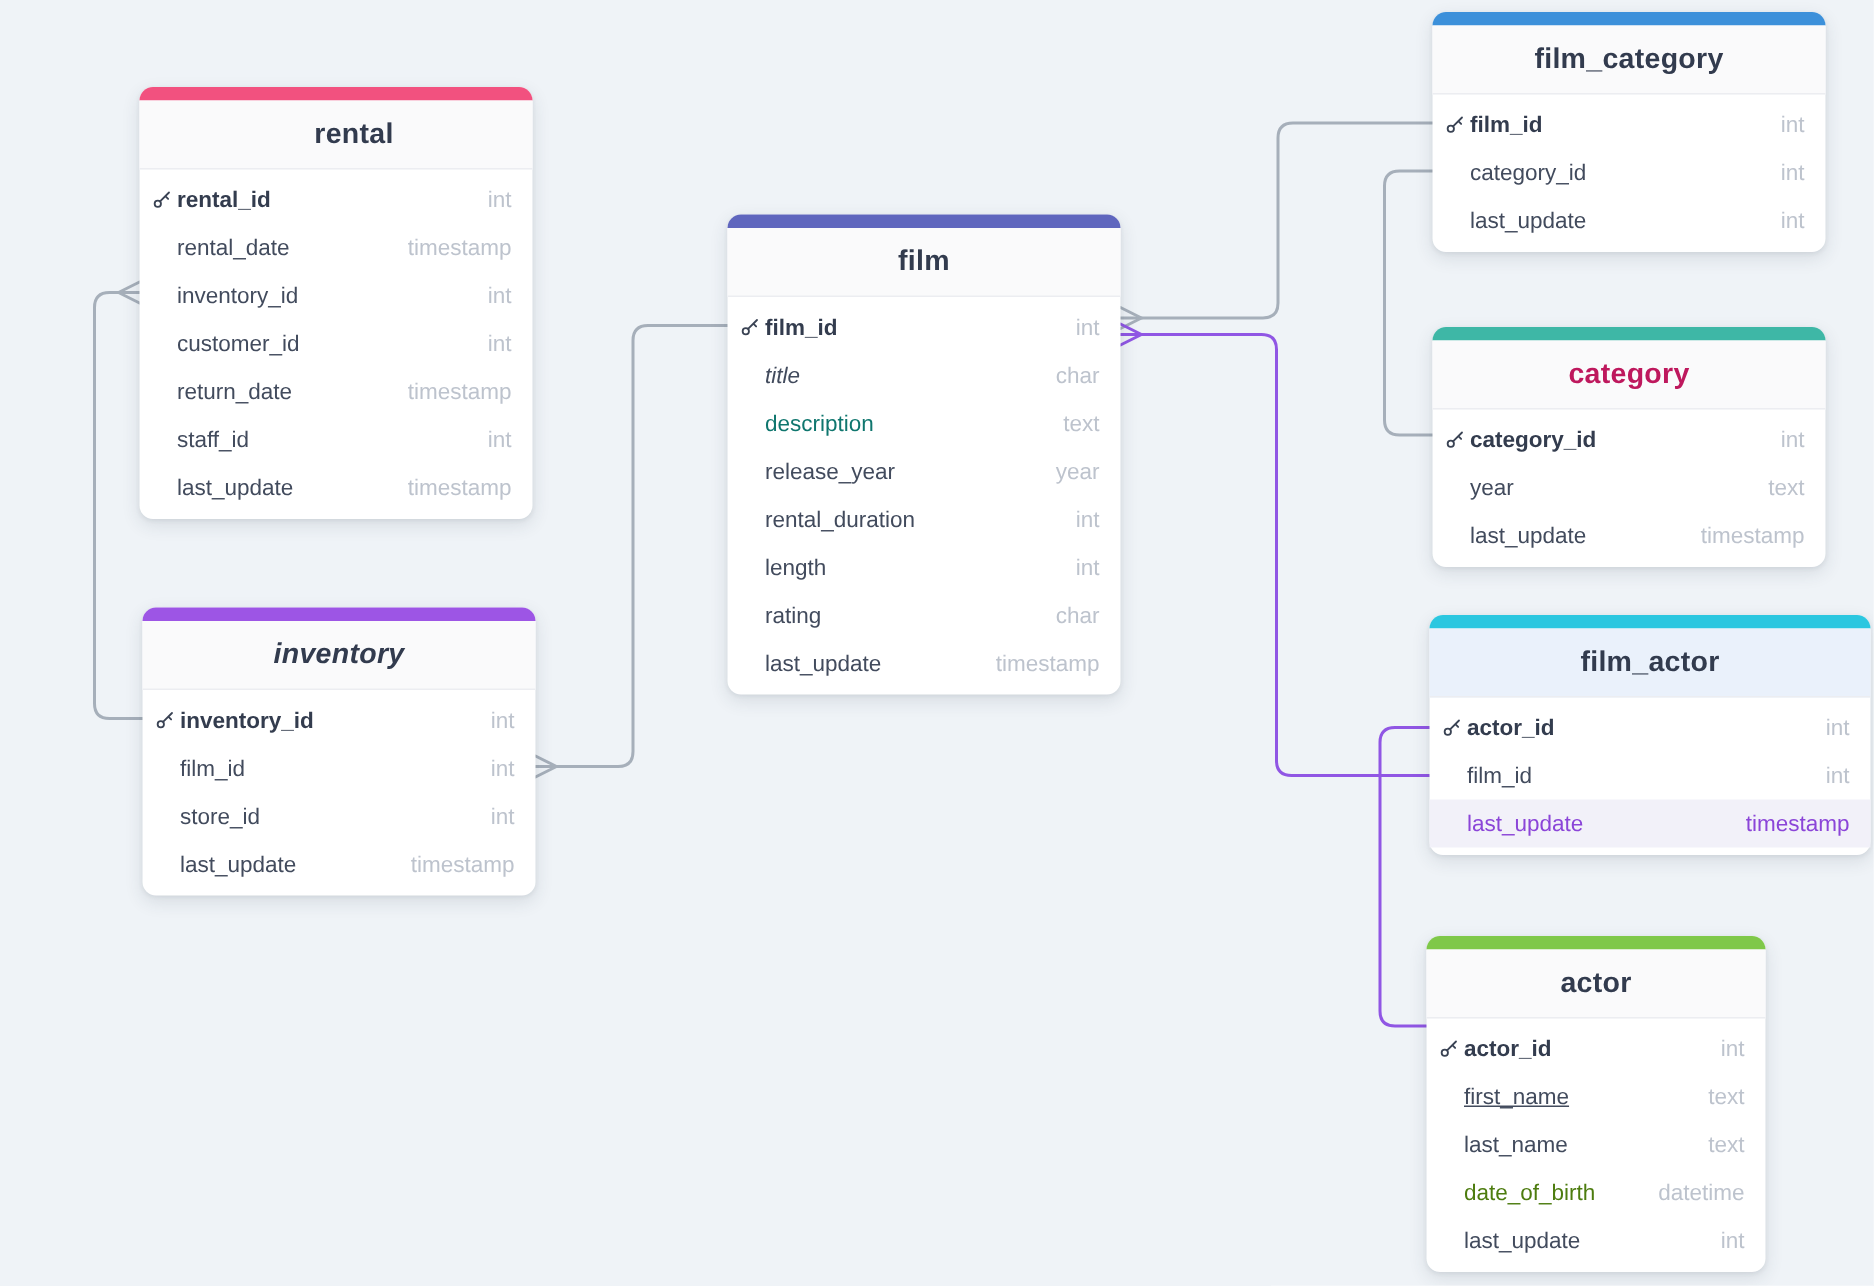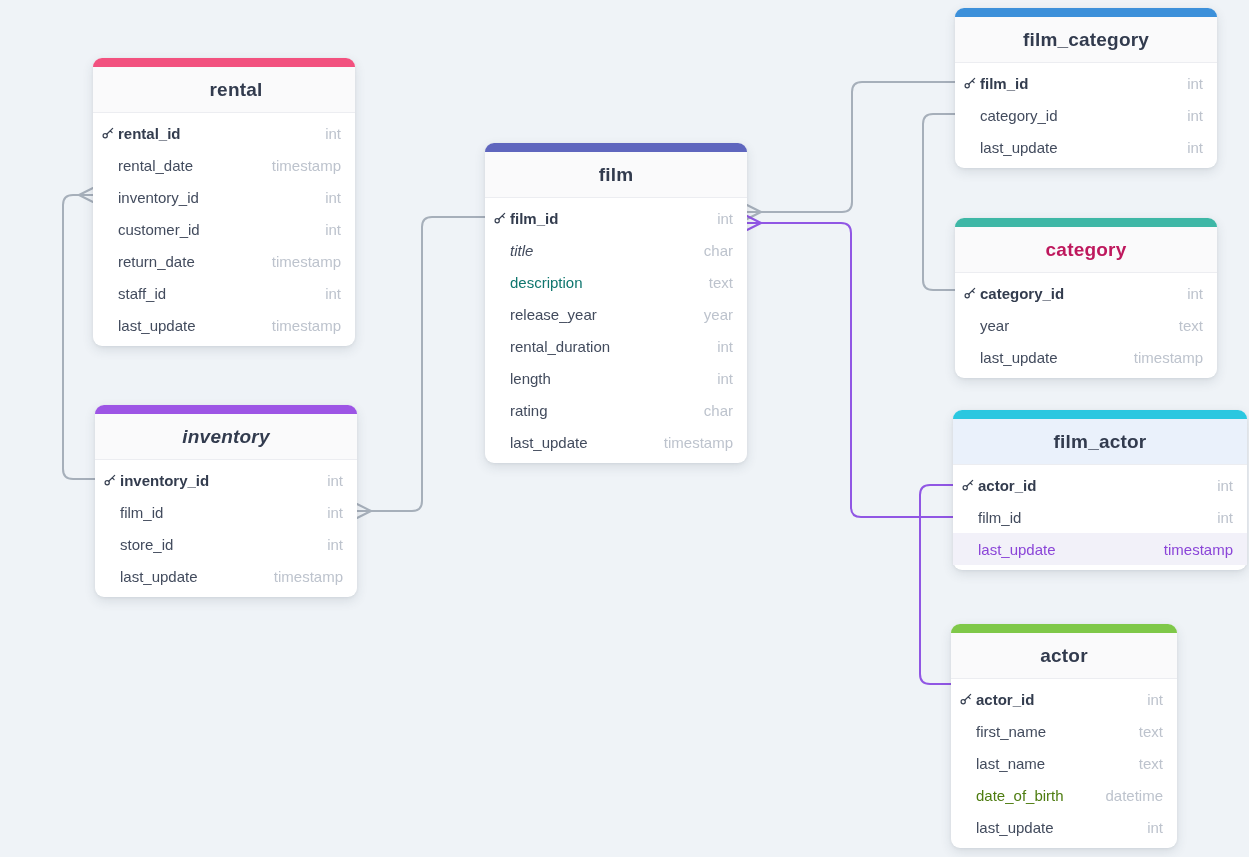--- a/index.html
+++ b/index.html
@@ -256,21 +256,21 @@
           <span class="key-icon">
             <svg viewBox="0 0 24 24" fill="none" stroke="#3A4354" stroke-width="2.1" stroke-linecap="round" stroke-linejoin="round">
               <circle cx="7.2" cy="16.8" r="3.6"></circle>
               <path d="M9.8 14.2 L20 4 M15.8 8.2 L19 11.4"></path>
             </svg>
           </span>
           <span class="field-name" style="color: rgb(51, 60, 78);">actor_id</span>
           <span class="field-type" style="color: rgb(189, 195, 205);">int</span>
         </div>
         <div class="field-row">
-          <span class="field-name" style="color: rgb(66, 75, 93);">first_name</span>
+          <span class="field-name" style="color: rgb(66, 75, 93); text-decoration: underline;">first_name</span>
           <span class="field-type" style="color: rgb(189, 195, 205);">text</span>
         </div>
         <div class="field-row">
           <span class="field-name" style="color: rgb(66, 75, 93);">last_name</span>
           <span class="field-type" style="color: rgb(189, 195, 205);">text</span>
         </div>
         <div class="field-row">
           <span class="field-name" style="color: #4d7c0f;">date_of_birth</span>
           <span class="field-type" style="color: rgb(189, 195, 205);">datetime</span>
         </div>

